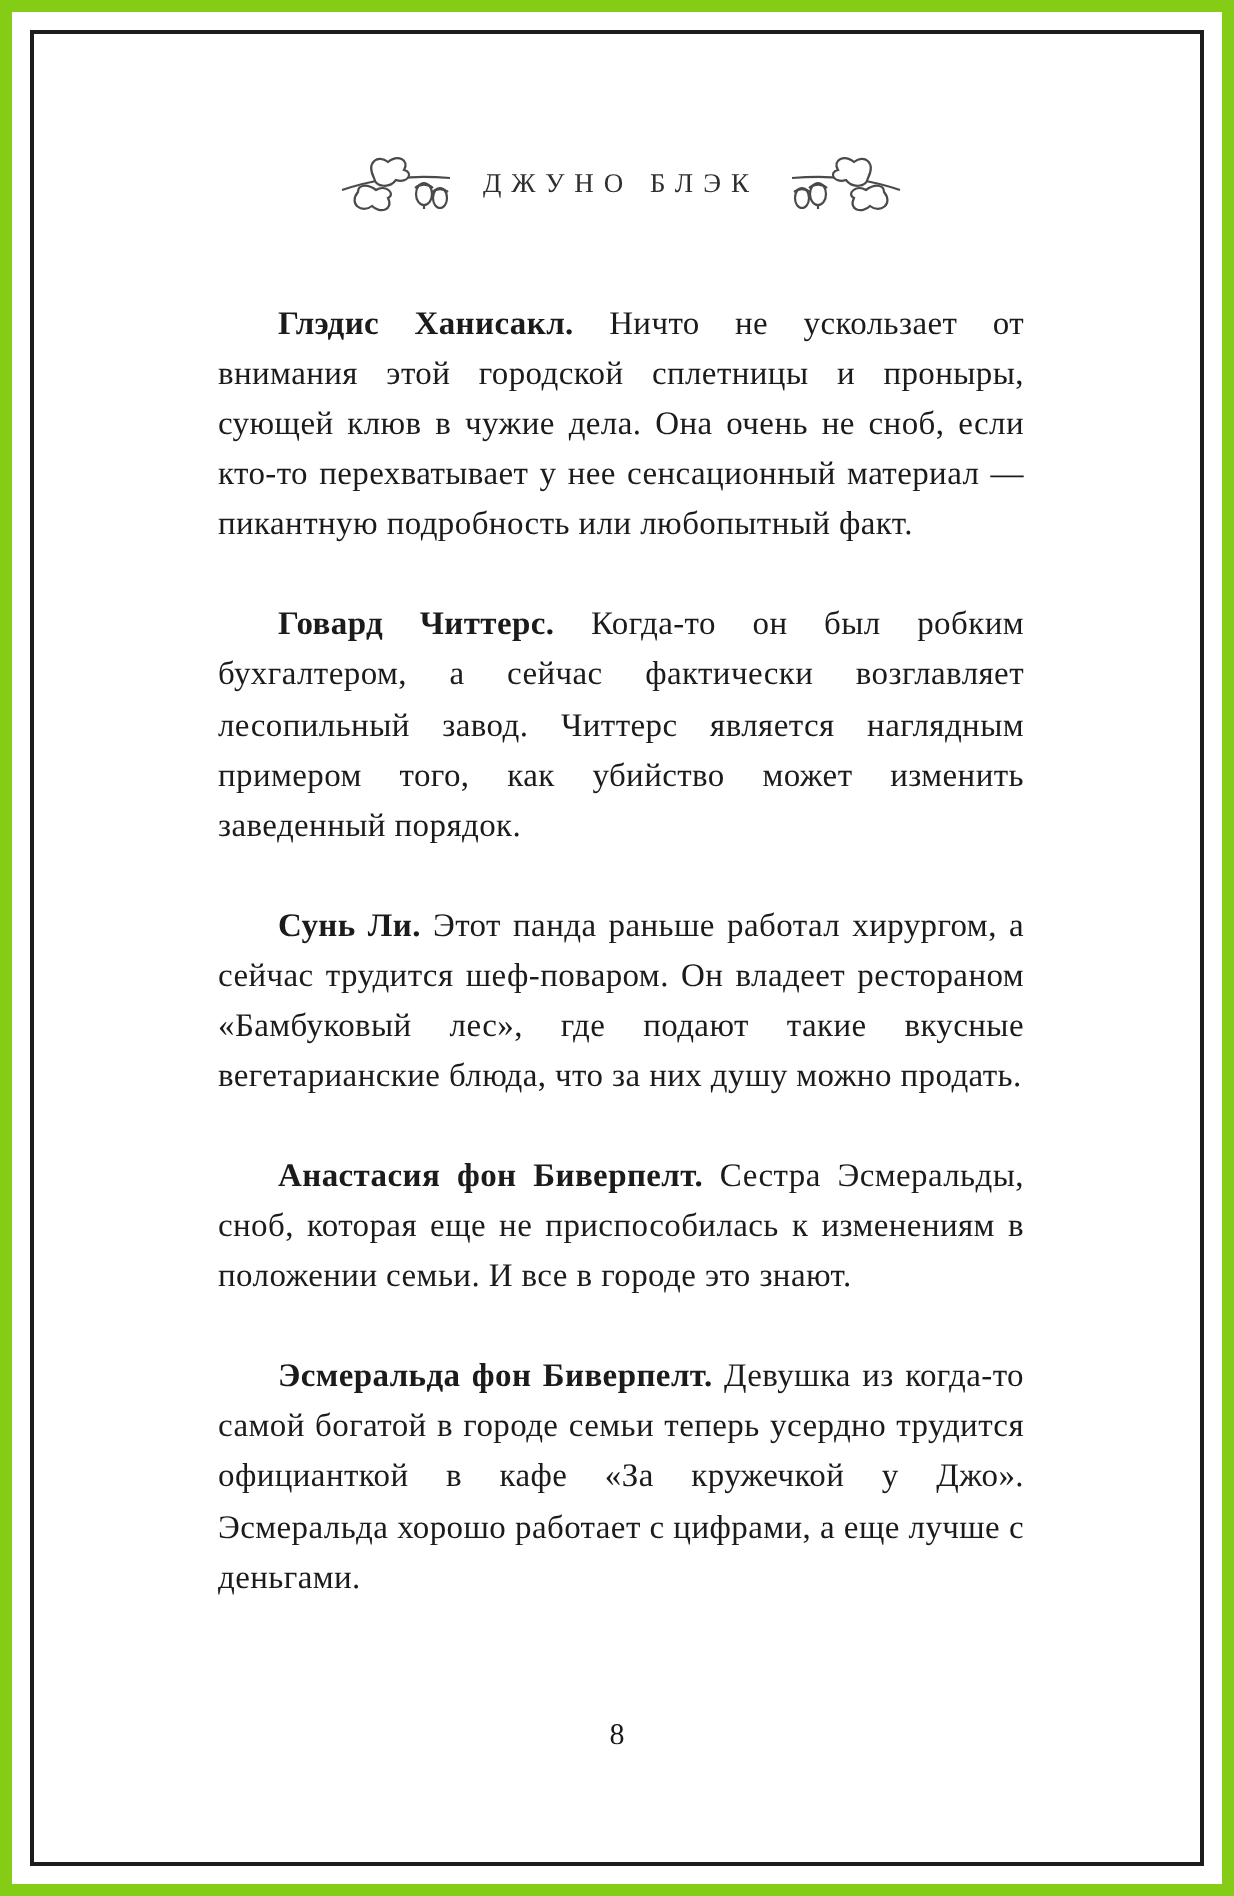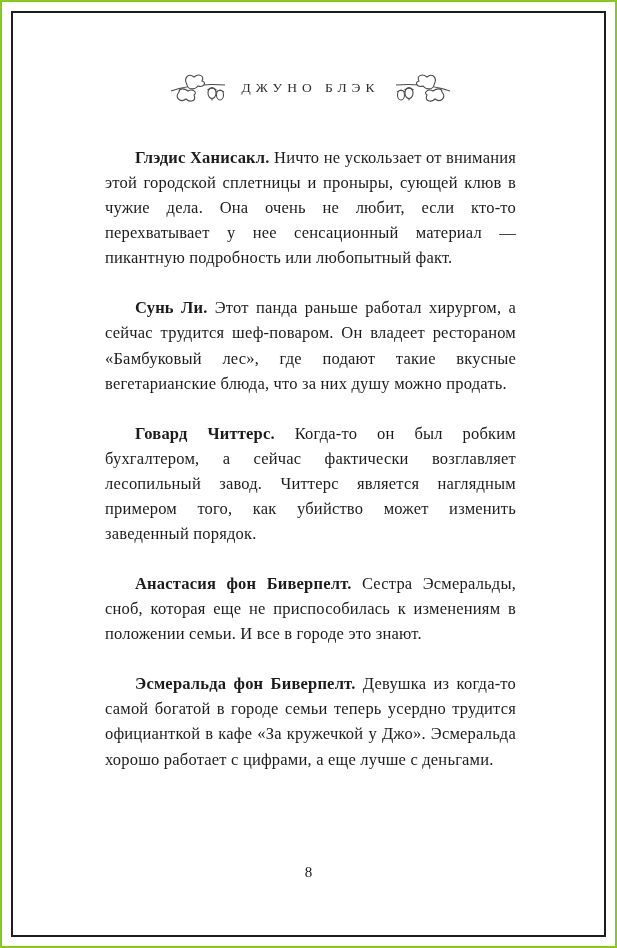--- a/index.html
+++ b/index.html
@@ -4,21 +4,21 @@
 <style>
   * { margin: 0; padding: 0; box-sizing: border-box; }
   html, body {
     width: 617px; height: 948px;
     background: #ffffff;
     font-family: "Liberation Serif", serif;
   }
   .sheet {
     width: 617px; height: 948px;
     background: #ffffff;
-    border: 2px solid #84cc16;
+    border: 6px solid #84cc16;
     padding: 9px;
   }
   .page {
     width: 100%; height: 100%;
     border: 2px solid #1d1d1d;
     position: relative;
     background: #ffffff;
     padding: 58px 88px 0 92px;
     color: #1b1b1b;
   }
@@ -92,25 +92,25 @@
             <ellipse cx="43" cy="22" rx="4" ry="5.5" fill="#ffffff"></ellipse>
             <path d="M38.5 19 Q43 15.5 47.5 19"></path>
             <path d="M43 27.5 L43 29.5"></path>
             <ellipse cx="51" cy="24" rx="3.5" ry="5" fill="#ffffff"></ellipse>
             <path d="M47 21 Q51 18 55 21"></path>
           </g>
         </svg>
       </span>
     </div>
 
-    <p class="entry"><b>Глэдис Ханисакл.</b> <span>Ничто не ускользает от внимания этой городской сплетницы и проныры, сующей клюв в чужие дела. Она очень не любит, если кто-то перехватывает у нее сенсационный материал — пикантную подробность или любопытный факт.</span></p>
+    <p class="entry"><b>Глэдис Ханисакл.</b> <span>Ничто не ускользает от внимания этой городской сплетницы и проныры, сующей клюв в чужие дела. Она очень не сноб, если кто-то перехватывает у нее сенсационный материал — пикантную подробность или любопытный факт.</span></p>
+
+    <p class="entry"><b>Говард Читтерс.</b> <span>Когда-то он был робким бухгалтером, а сейчас фактически возглавляет лесопильный завод. Читтерс является наглядным примером того, как убийство может изменить заведенный порядок.</span></p>
 
     <p class="entry"><b>Сунь Ли.</b> <span>Этот панда раньше работал хирургом, а сейчас трудится шеф-поваром. Он владеет рестораном «Бамбуковый лес», где подают такие вкусные вегетарианские блюда, что за них душу можно продать.</span></p>
-
-    <p class="entry"><b>Говард Читтерс.</b> <span>Когда-то он был робким бухгалтером, а сейчас фактически возглавляет лесопильный завод. Читтерс является наглядным примером того, как убийство может изменить заведенный порядок.</span></p>
 
     <p class="entry"><b>Анастасия фон Биверпелт.</b> <span>Сестра Эсмеральды, сноб, которая еще не приспособилась к изменениям в положении семьи. И все в городе это знают.</span></p>
 
     <p class="entry"><b>Эсмеральда фон Биверпелт.</b> <span>Девушка из когда-то самой богатой в городе семьи теперь усердно трудится официанткой в кафе «За кружечкой у Джо». Эсмеральда хорошо работает с цифрами, а еще лучше с деньгами.</span></p>
 
     <div class="page-number">8</div>
 
   </div>
 </div>
 

